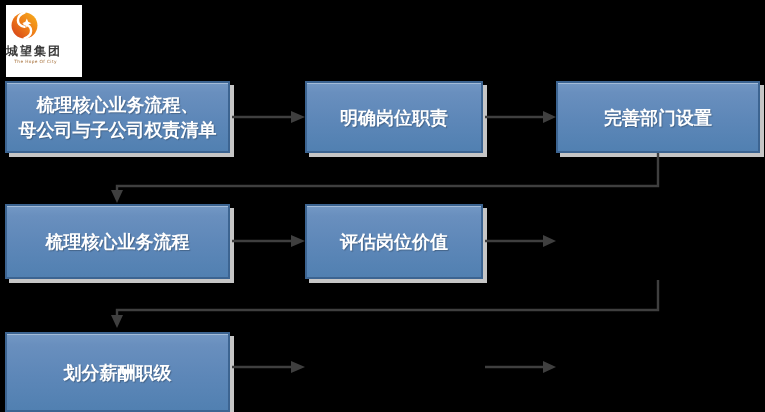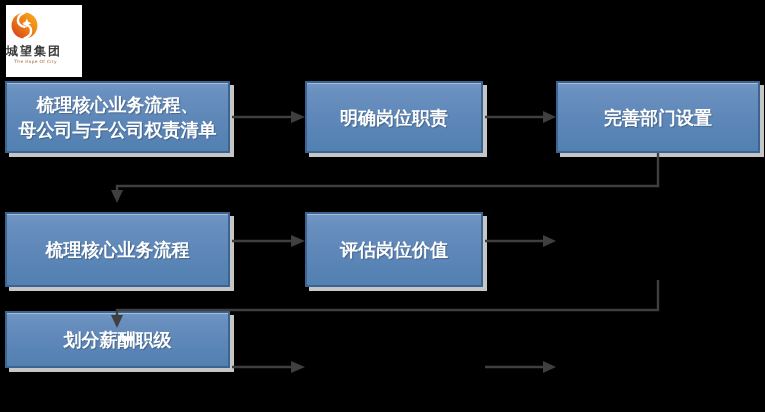--- a/index.html
+++ b/index.html
@@ -53,22 +53,22 @@
     font-weight: bold;
     font-size: 18px;
     line-height: 25px;
     white-space: pre-line;
     text-shadow: 1px 1px 1px rgba(0,0,0,0.25);
   }
   .c1 { left: 5px;   width: 225px; }
   .c2 { left: 305px; width: 178px; }
   .c3 { left: 556px; width: 204px; }
   .r1 { top: 81px;  height: 72px; }
-  .r2 { top: 212px; height: 75px; }
-  .r3 { top: 311px; height: 57px; }
+  .r2 { top: 204px; height: 75px; }
+  .r3 { top: 332px; height: 80px; }
 
   
   .connector-layer {
     position: absolute; left: 0; top: 0;
     width: 765px; height: 412px;
     pointer-events: none;
   }
   .connector-layer path, .connector-layer line {
     stroke: #3f3f3f; stroke-width: 2.4; fill: none;
   }

